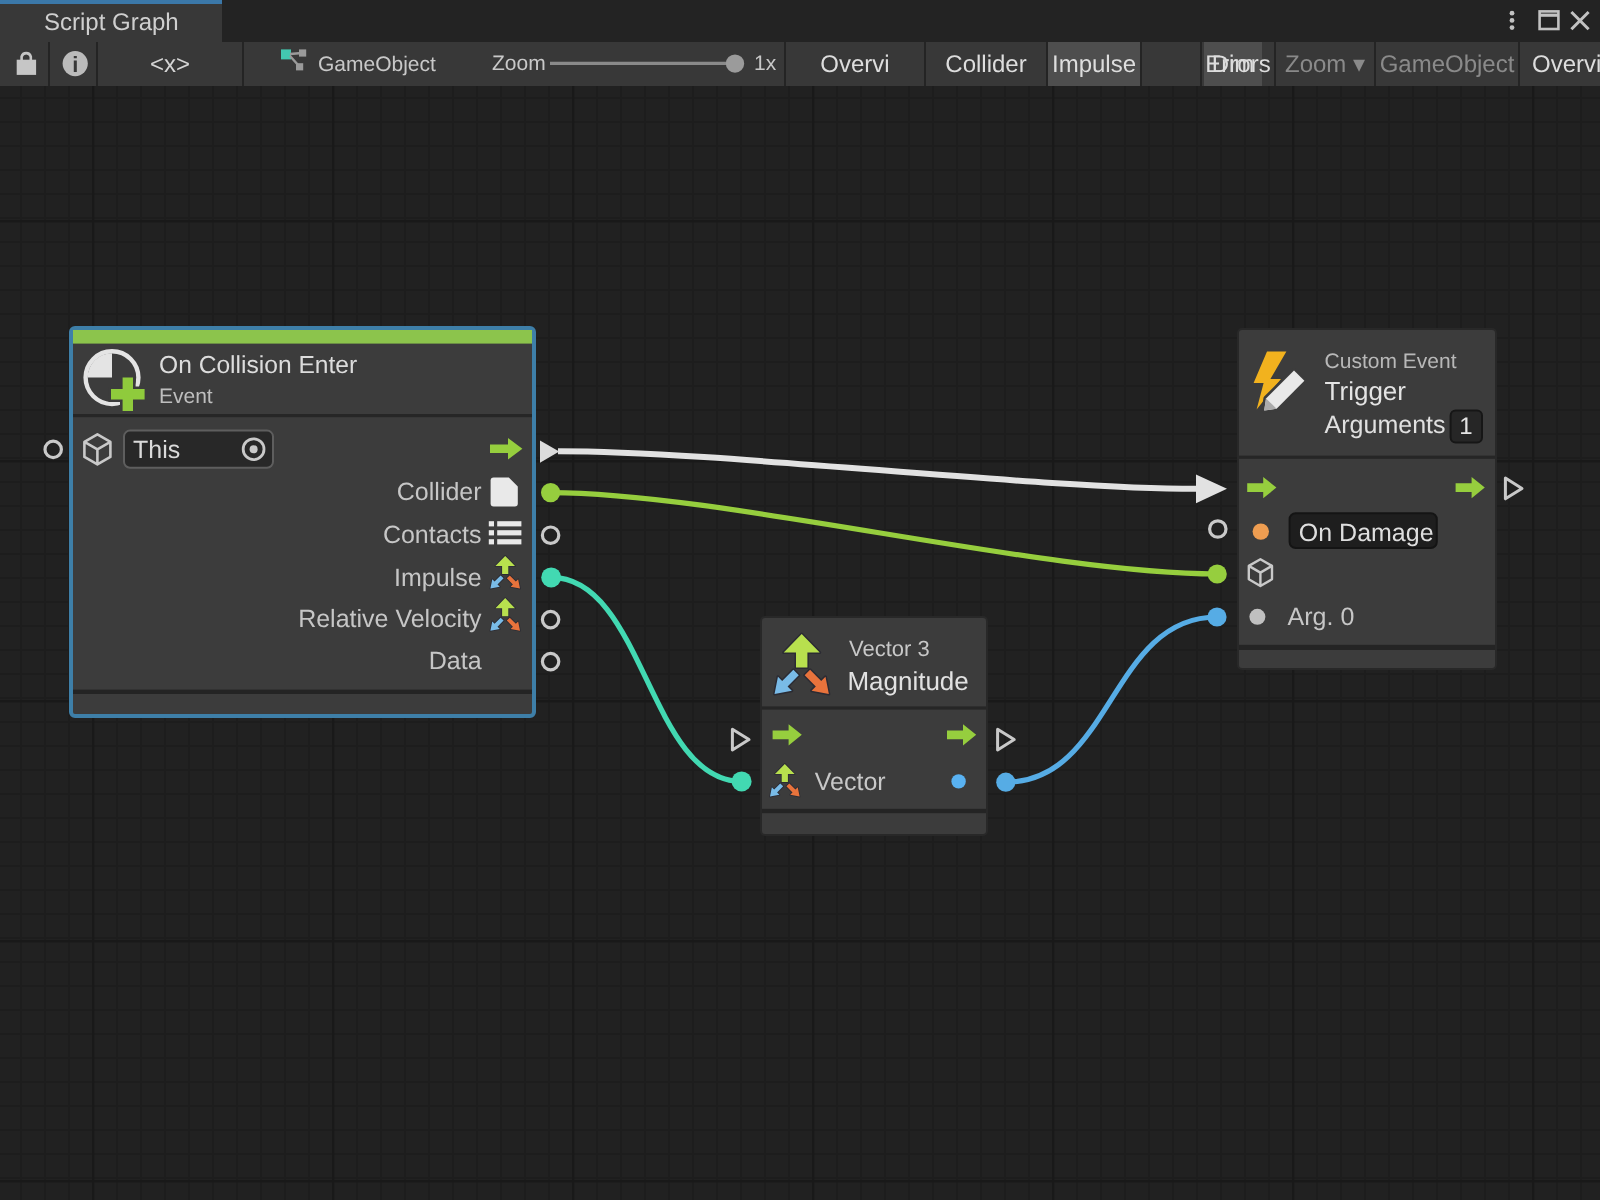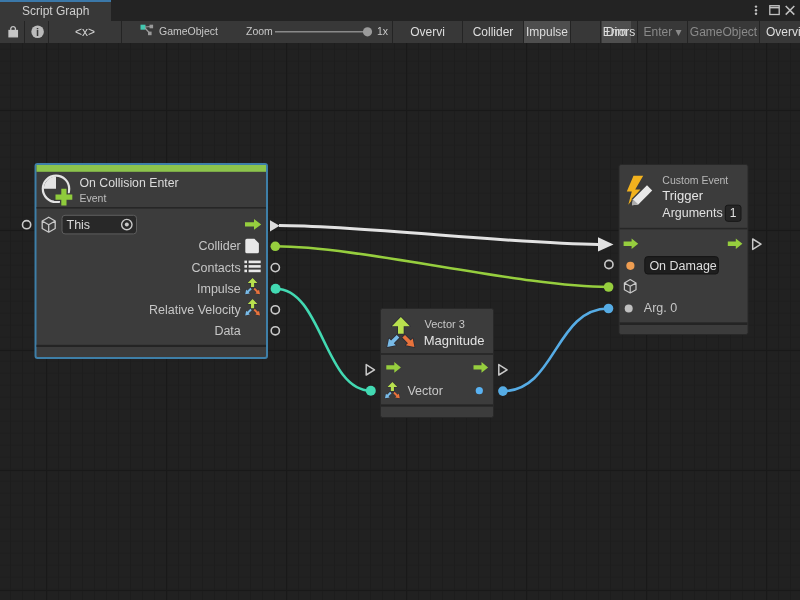--- a/index.html
+++ b/index.html
@@ -52,21 +52,21 @@
 <div class="tbtxt" style="left:393px;width:69px">Overvi Errors</div>
 <div class="sep" style="left:462px"></div>
 <div class="tbtxt" style="left:463px;width:60px">Collider</div>
 <div class="sep" style="left:523px"></div>
 <div class="tbtxt pressed" style="left:524px;width:46px">Impulse</div>
 <div class="sep" style="left:570px"></div>
 <div class="tbtxt pressed" style="left:602px;width:29px">Dim</div>
 <div class="sep" style="left:600px"></div>
 <div class="tbtxt" style="left:601px;width:36px">Errors</div>
 <div class="sep" style="left:637px"></div>
-<div class="tbtxt dis" style="left:638px;width:49px">Enter ▾</div>
+<div class="tbtxt dis" style="left:638px;width:49px">Zoom ▾</div>
 <div class="sep" style="left:687px"></div>
 <div class="tbtxt dis" style="left:688px;width:71px">GameObject ▾</div>
 <div class="sep" style="left:759px"></div>
 <div class="tbtxt" style="left:760px;width:45px;text-align:left;padding-left:6px">Overvi</div>
 <svg id="cv" width="800" height="557" viewBox="0 43 800 557">
 <defs>
  <pattern id="gmin" width="12" height="12" patternUnits="userSpaceOnUse" x="10" y="0">
    <path d="M 0.5 0 V 12 M 0 1 H 12" stroke="#1D1D1D" stroke-width="1" fill="none"></path>
  </pattern>
  <pattern id="gmaj" width="120" height="120" patternUnits="userSpaceOnUse" x="46" y="110">

